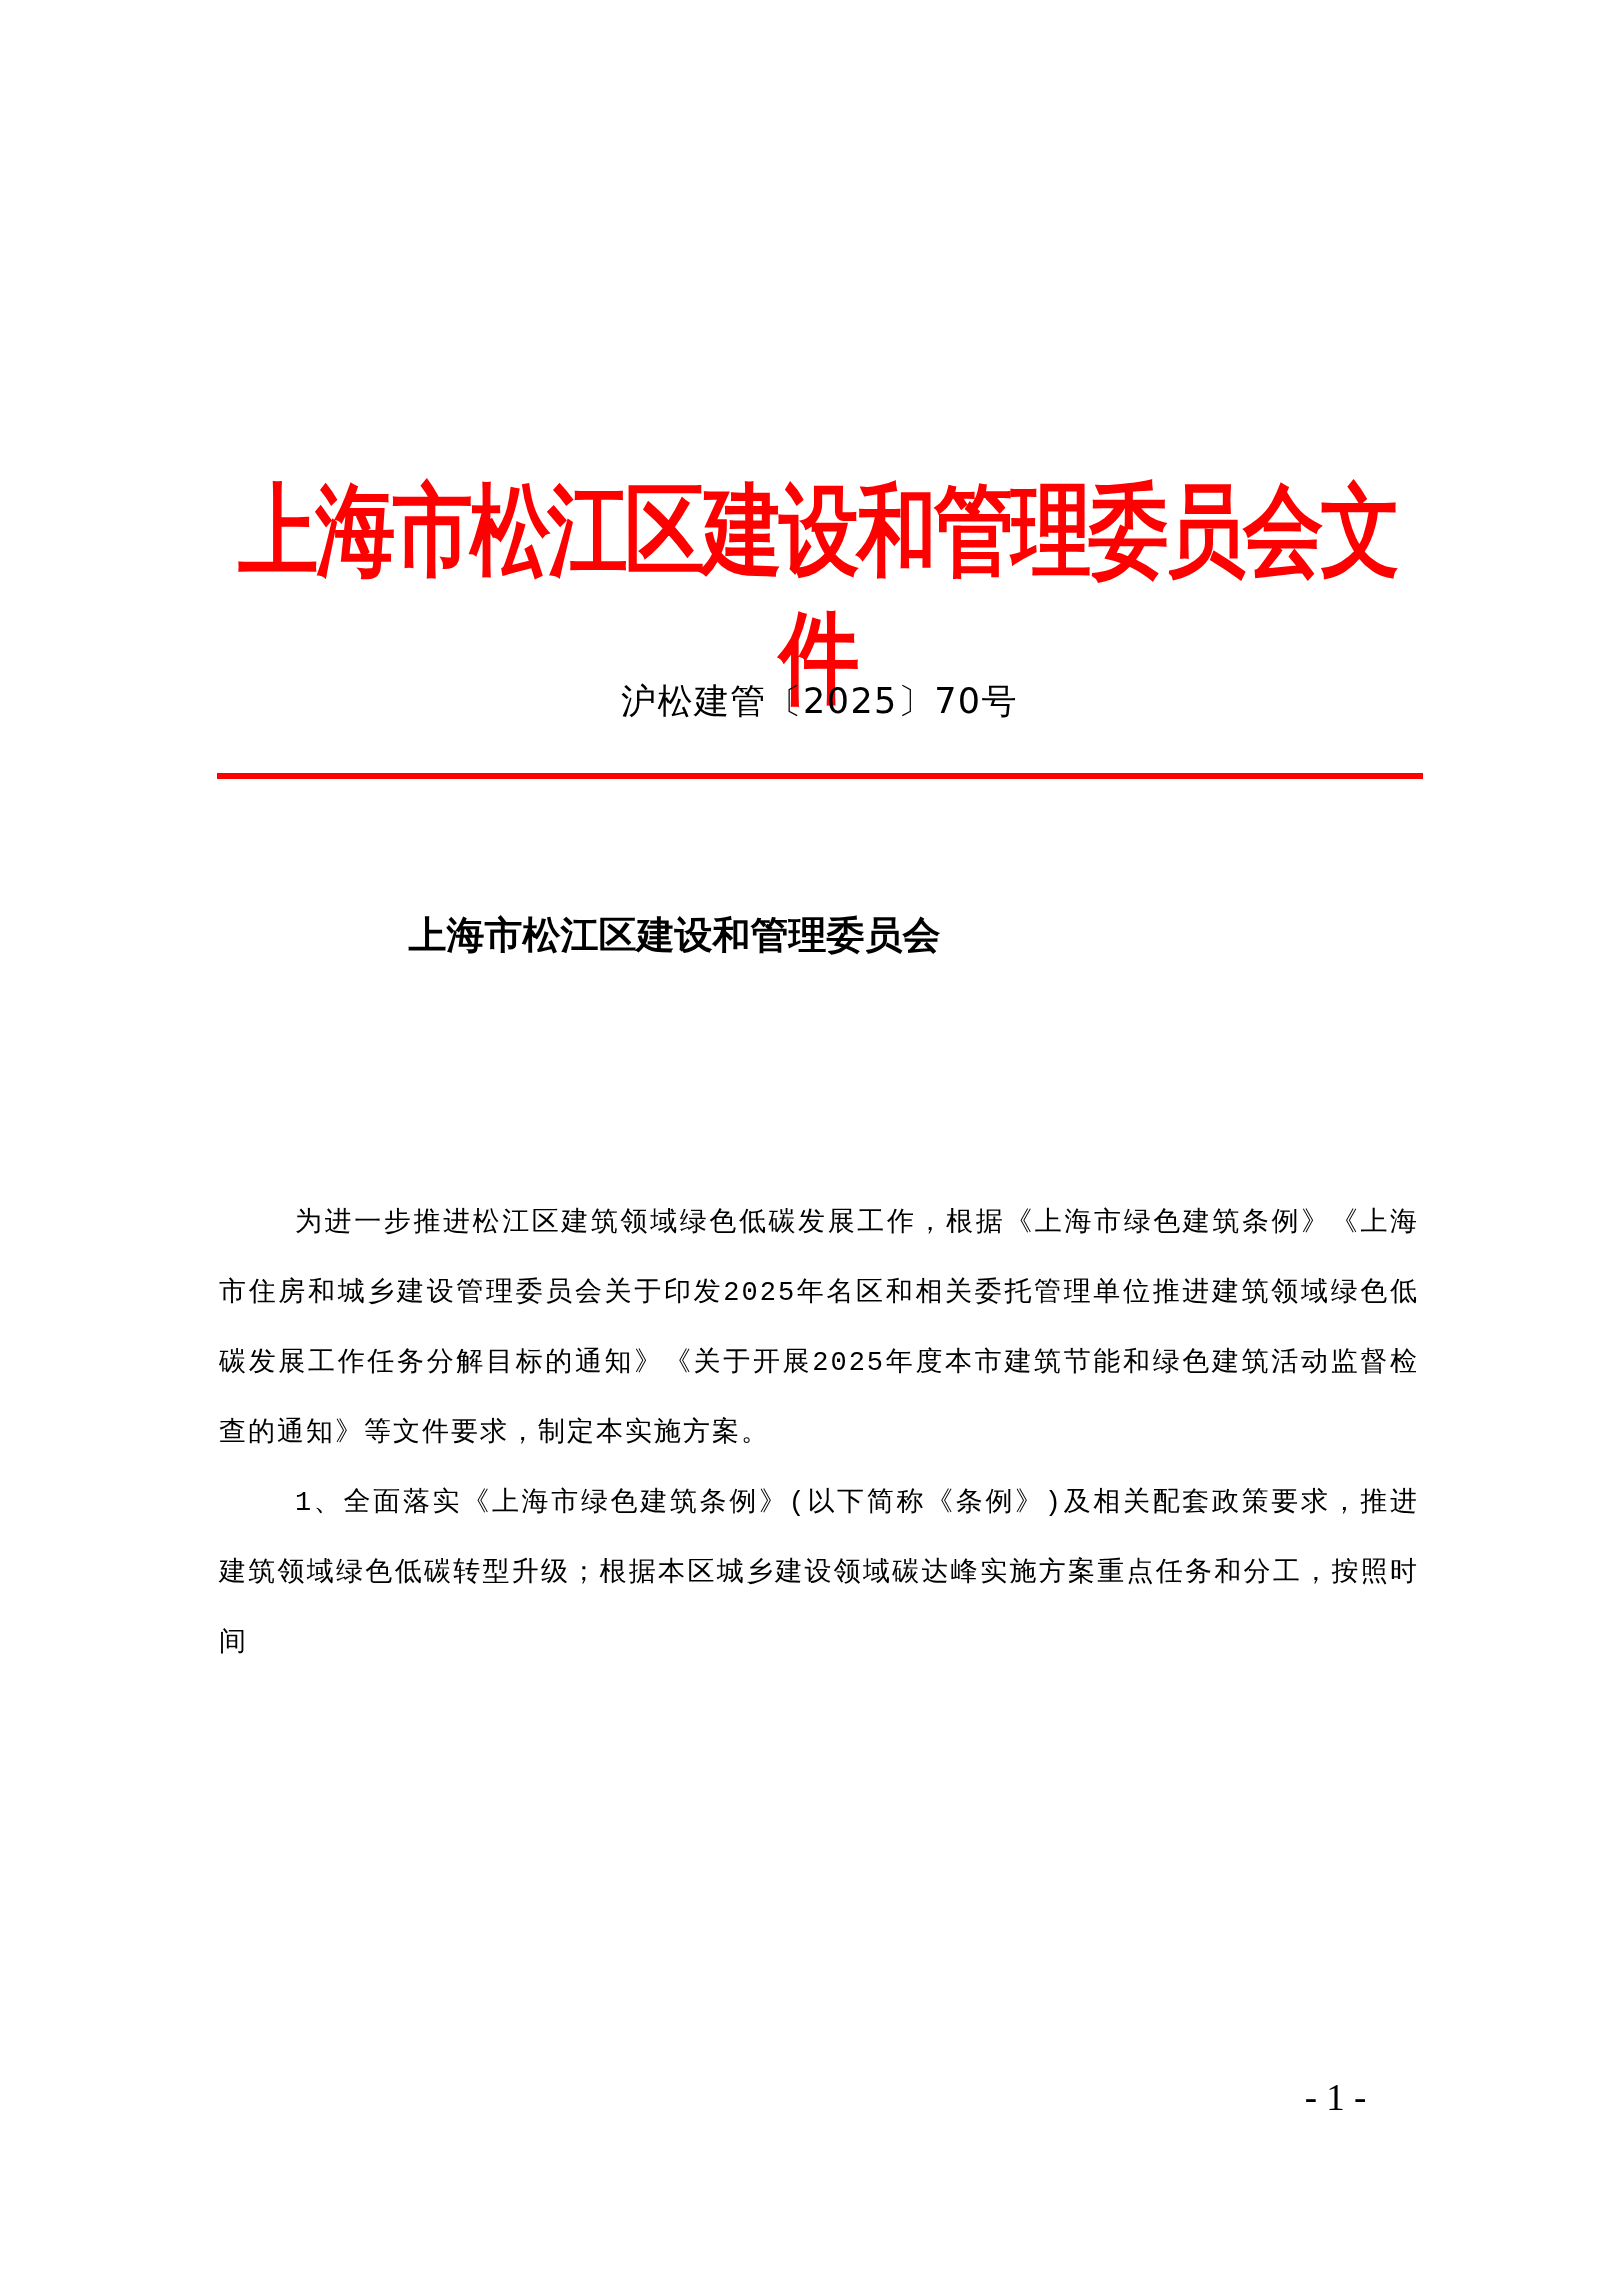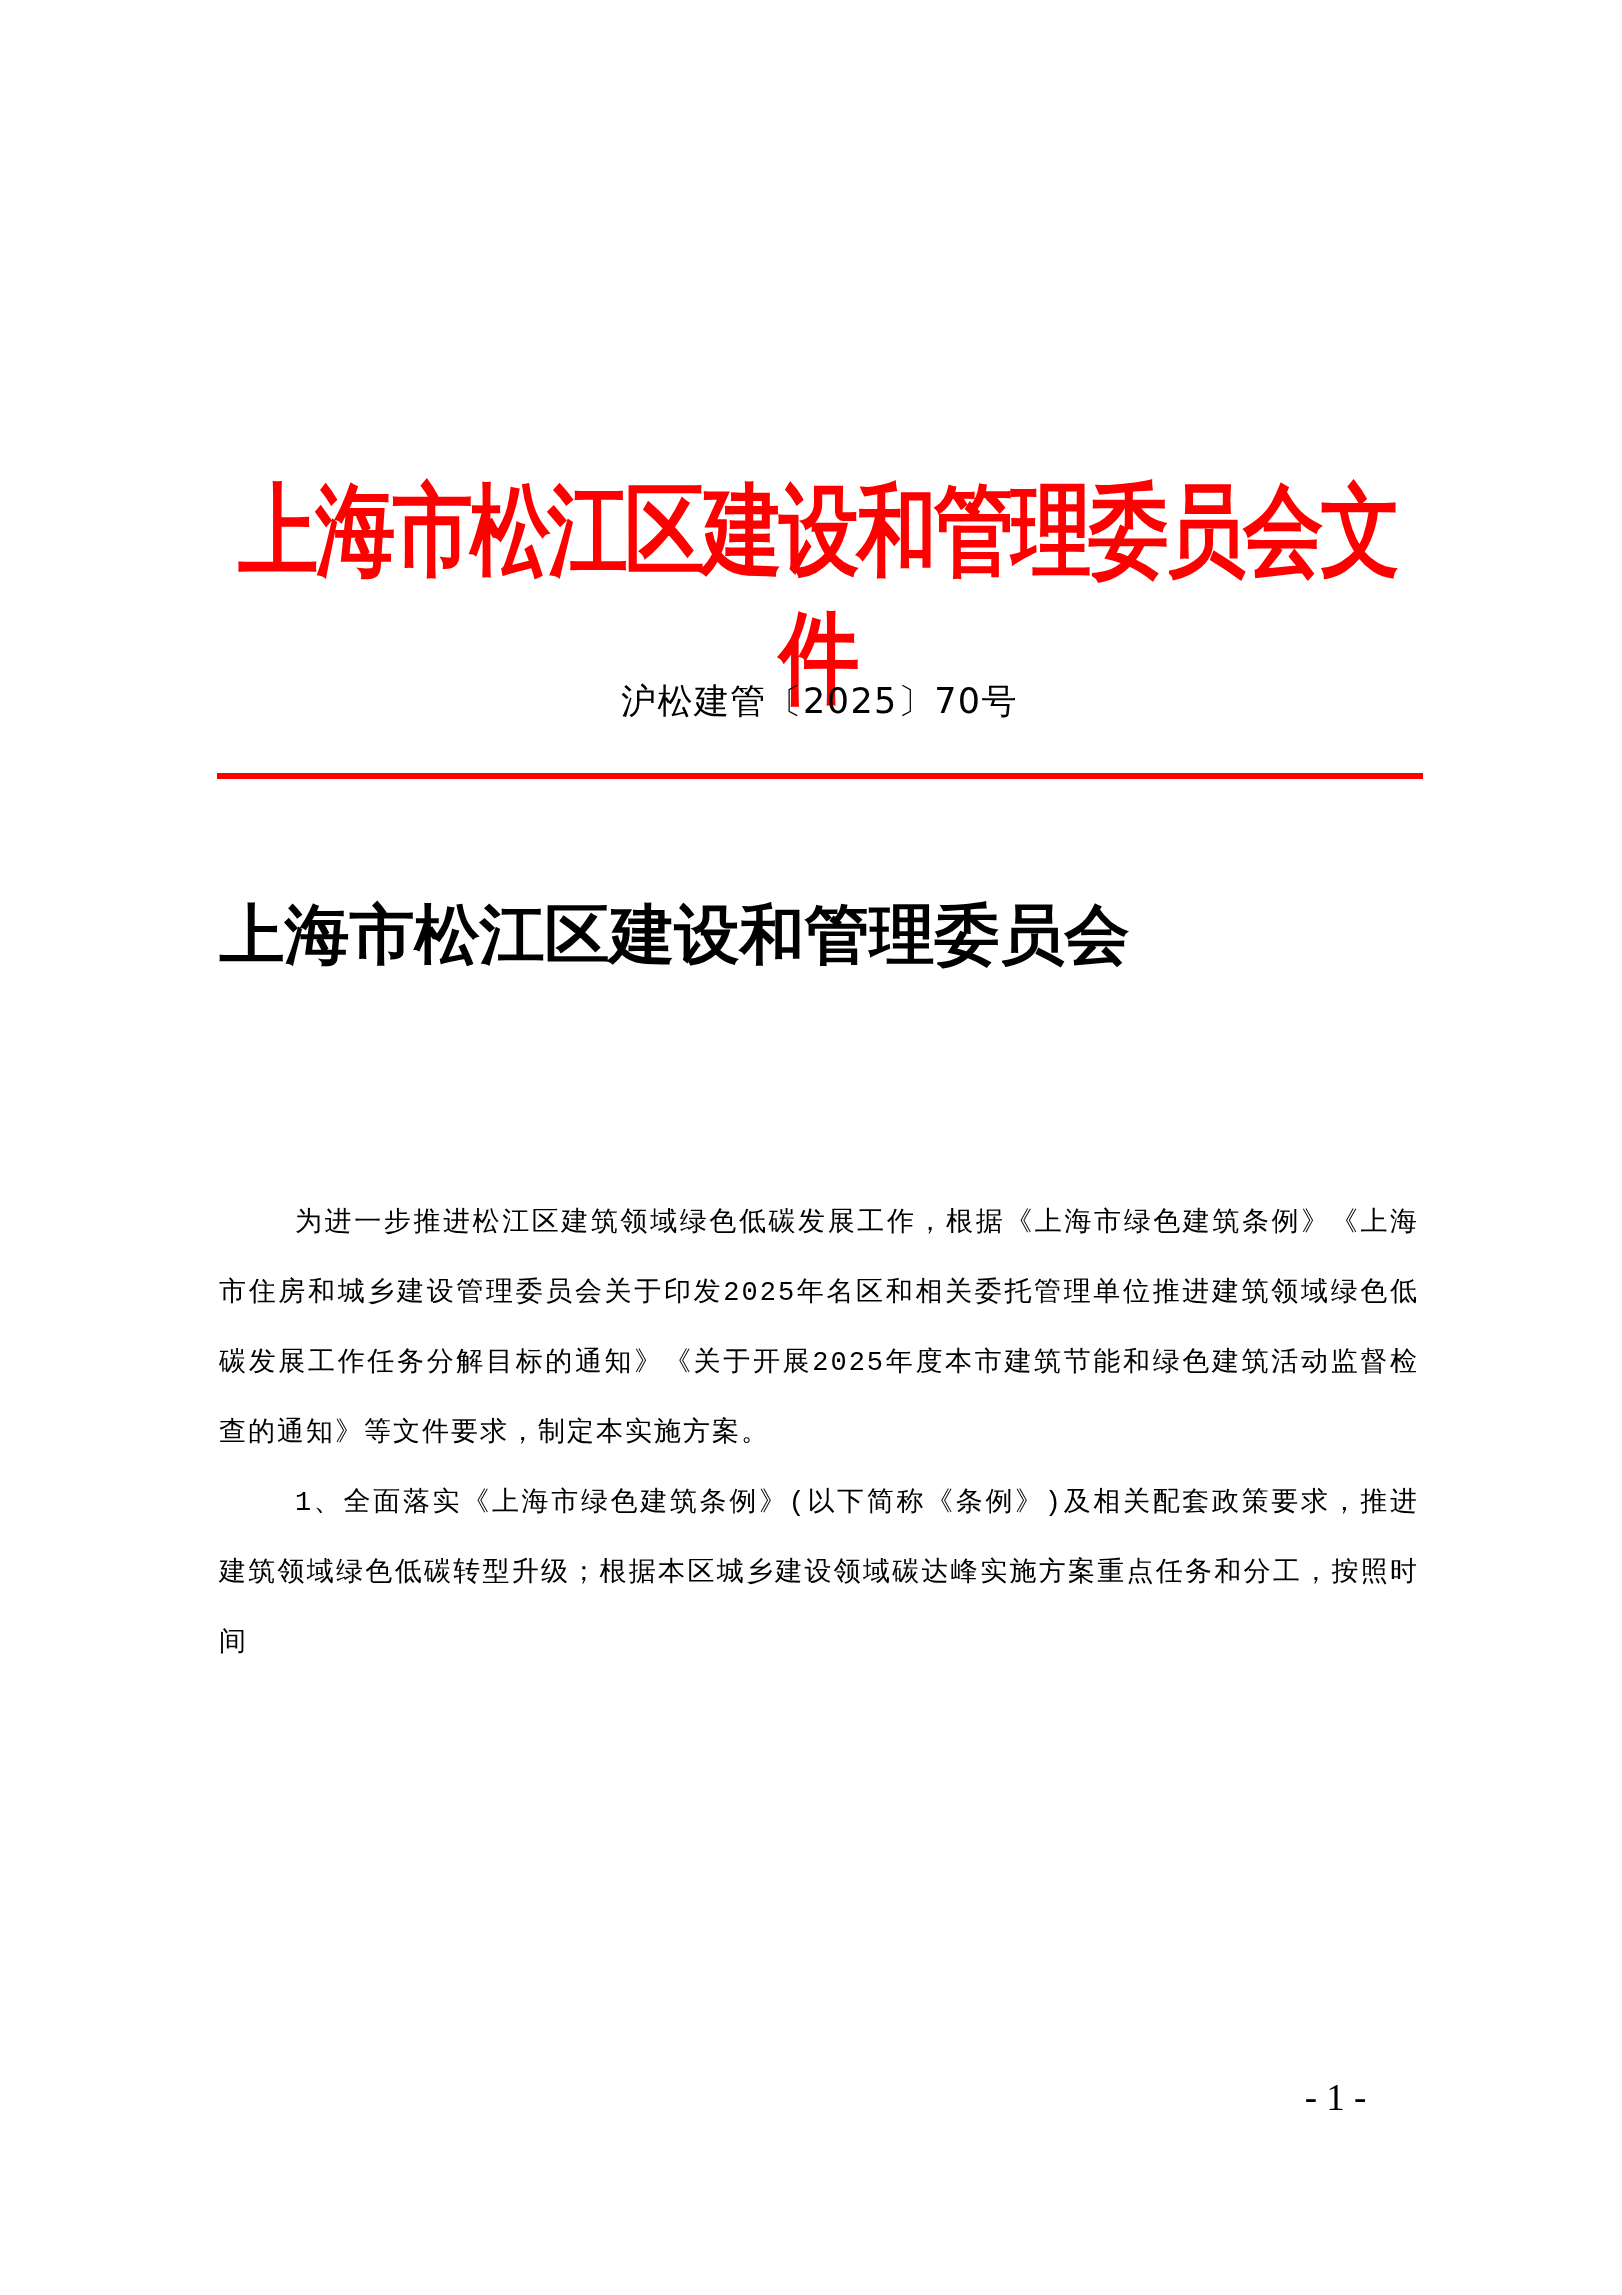--- a/index.html
+++ b/index.html
@@ -59,21 +59,21 @@
       background: #ff0000;
     }
     .title-block {
       position: absolute;
       left: 0;
       top: 879px;
       width: 1349px;
       text-align: center;
       font-family: "DejaVu Serif", serif;
       font-weight: bold;
-      font-size: 65px;
+      font-size: 38px;
       line-height: 79px;
     }
     .title-line { display: block; }
     .body-text {
       position: absolute;
       left: 219px;
       top: 1172px;
       width: 1200px;
       font-family: Liberation Mono, monospace;
       font-size: 27px;

